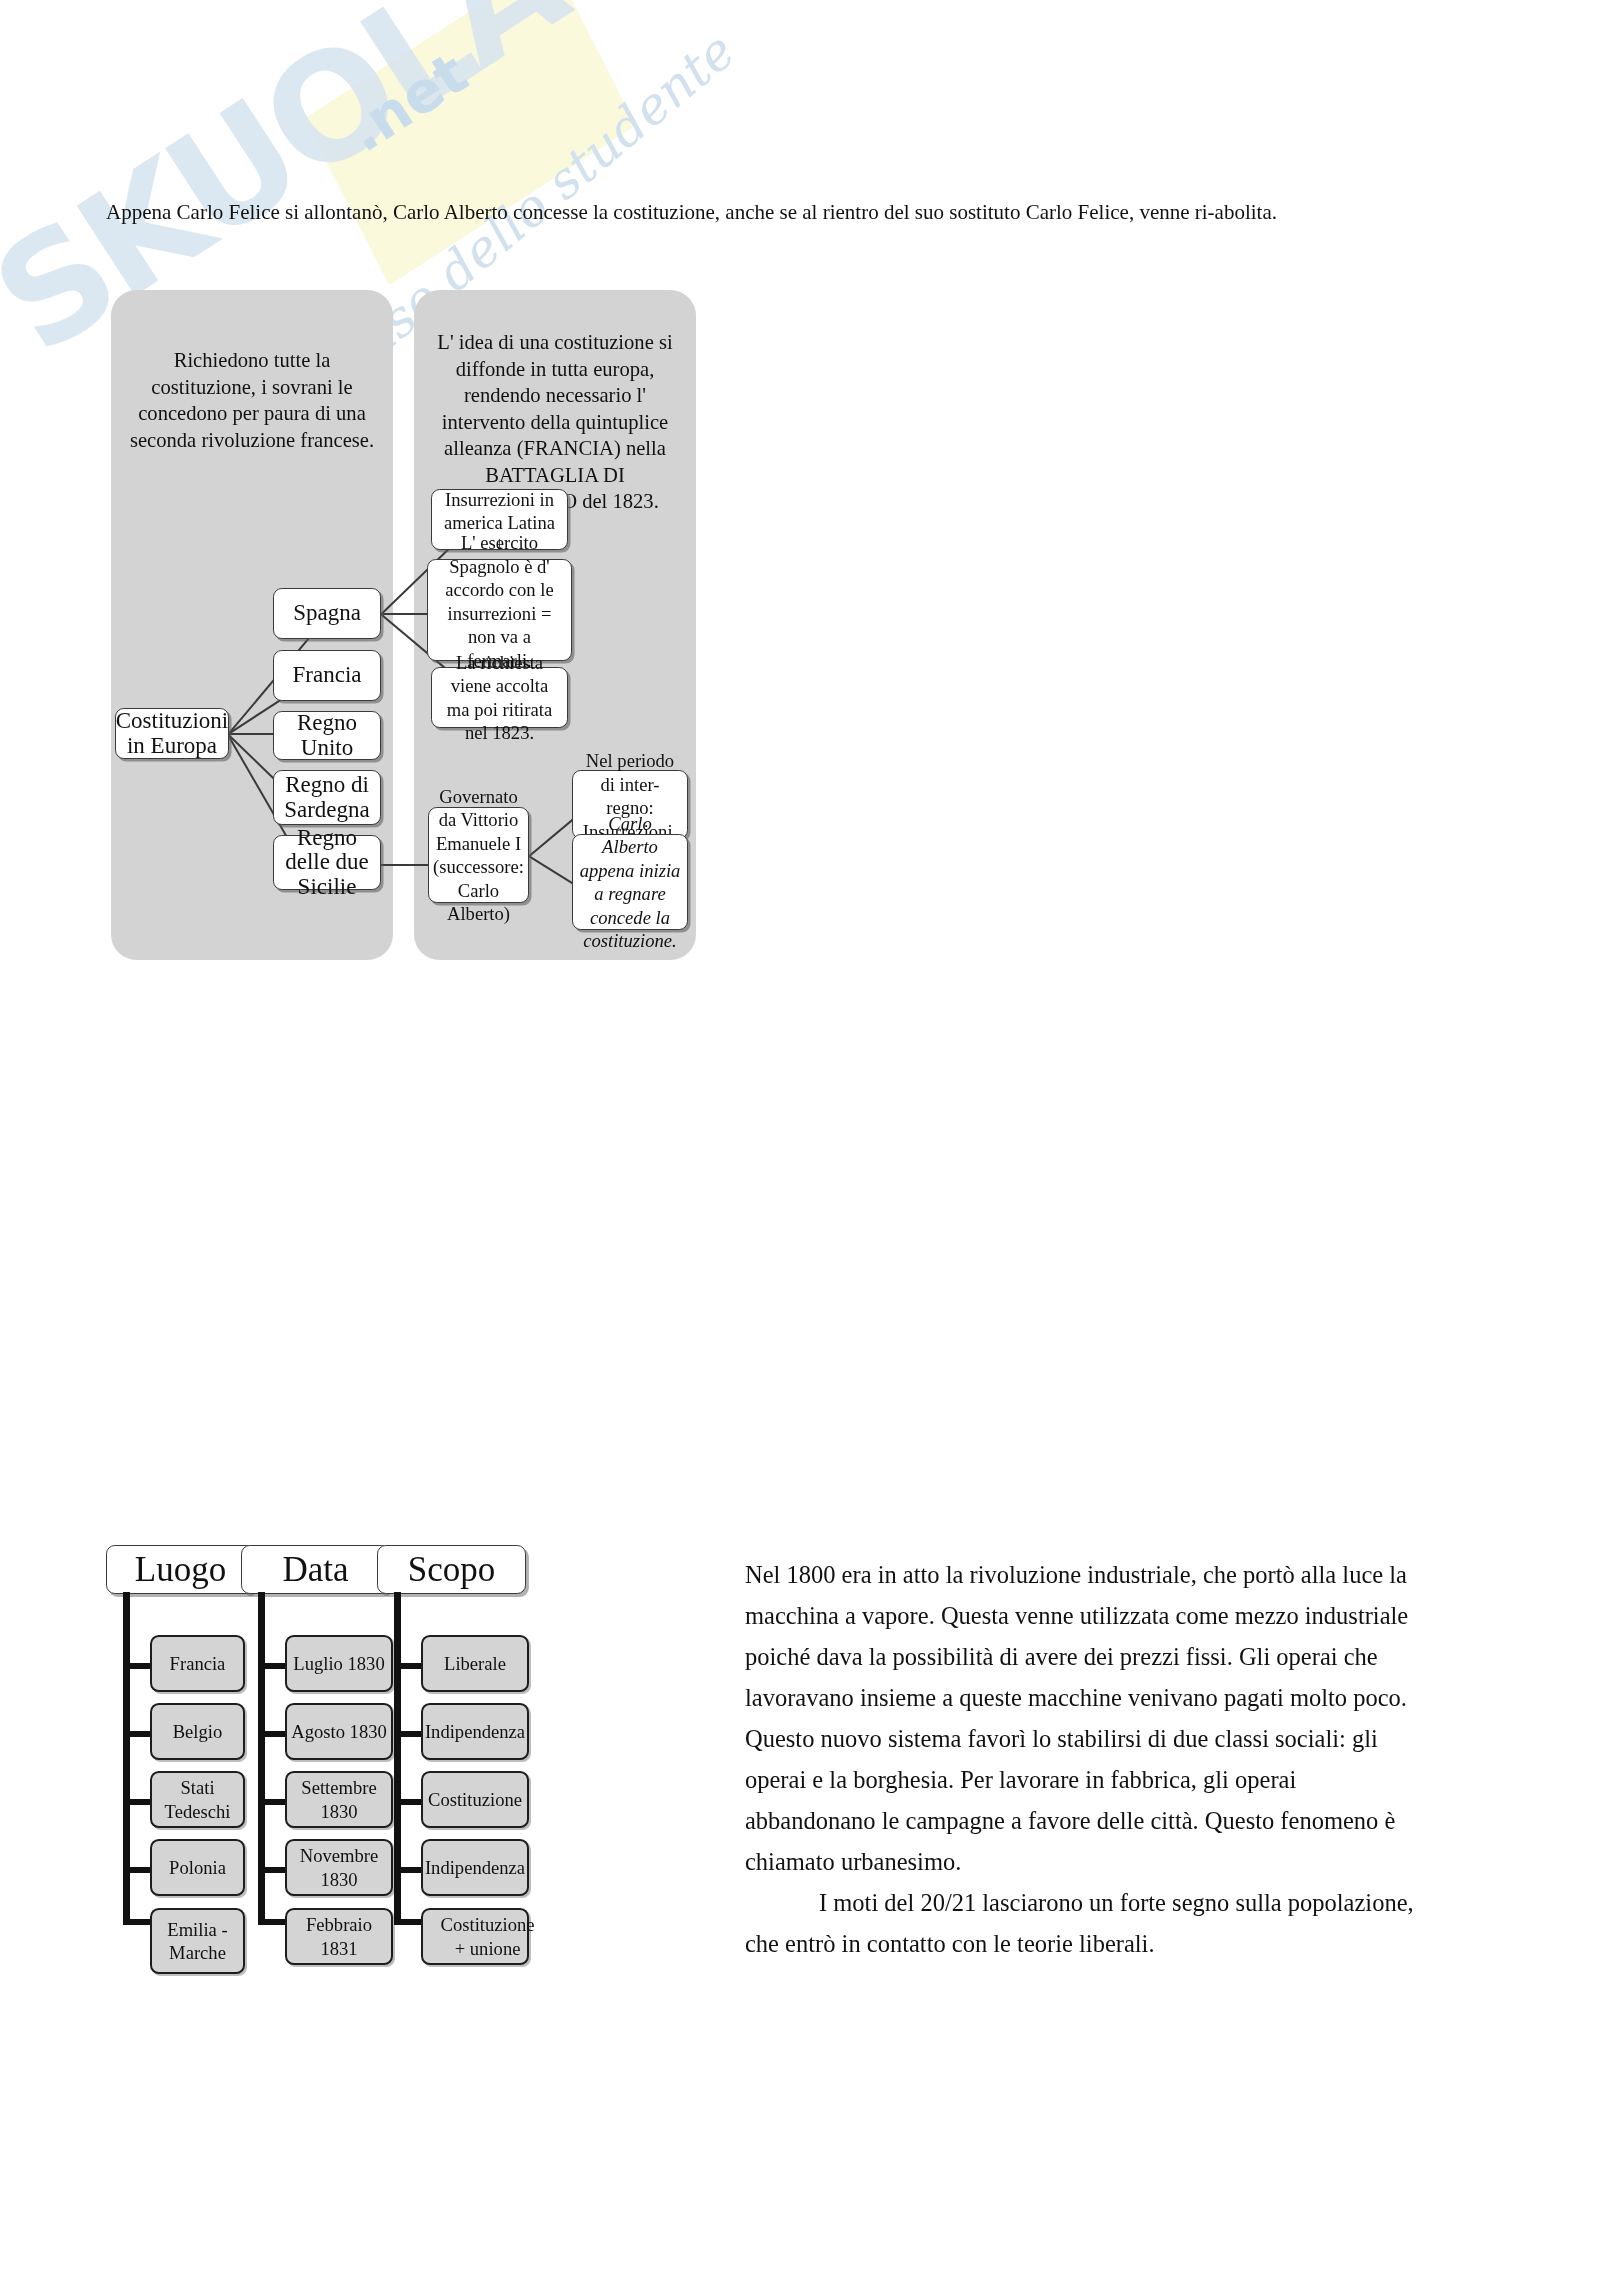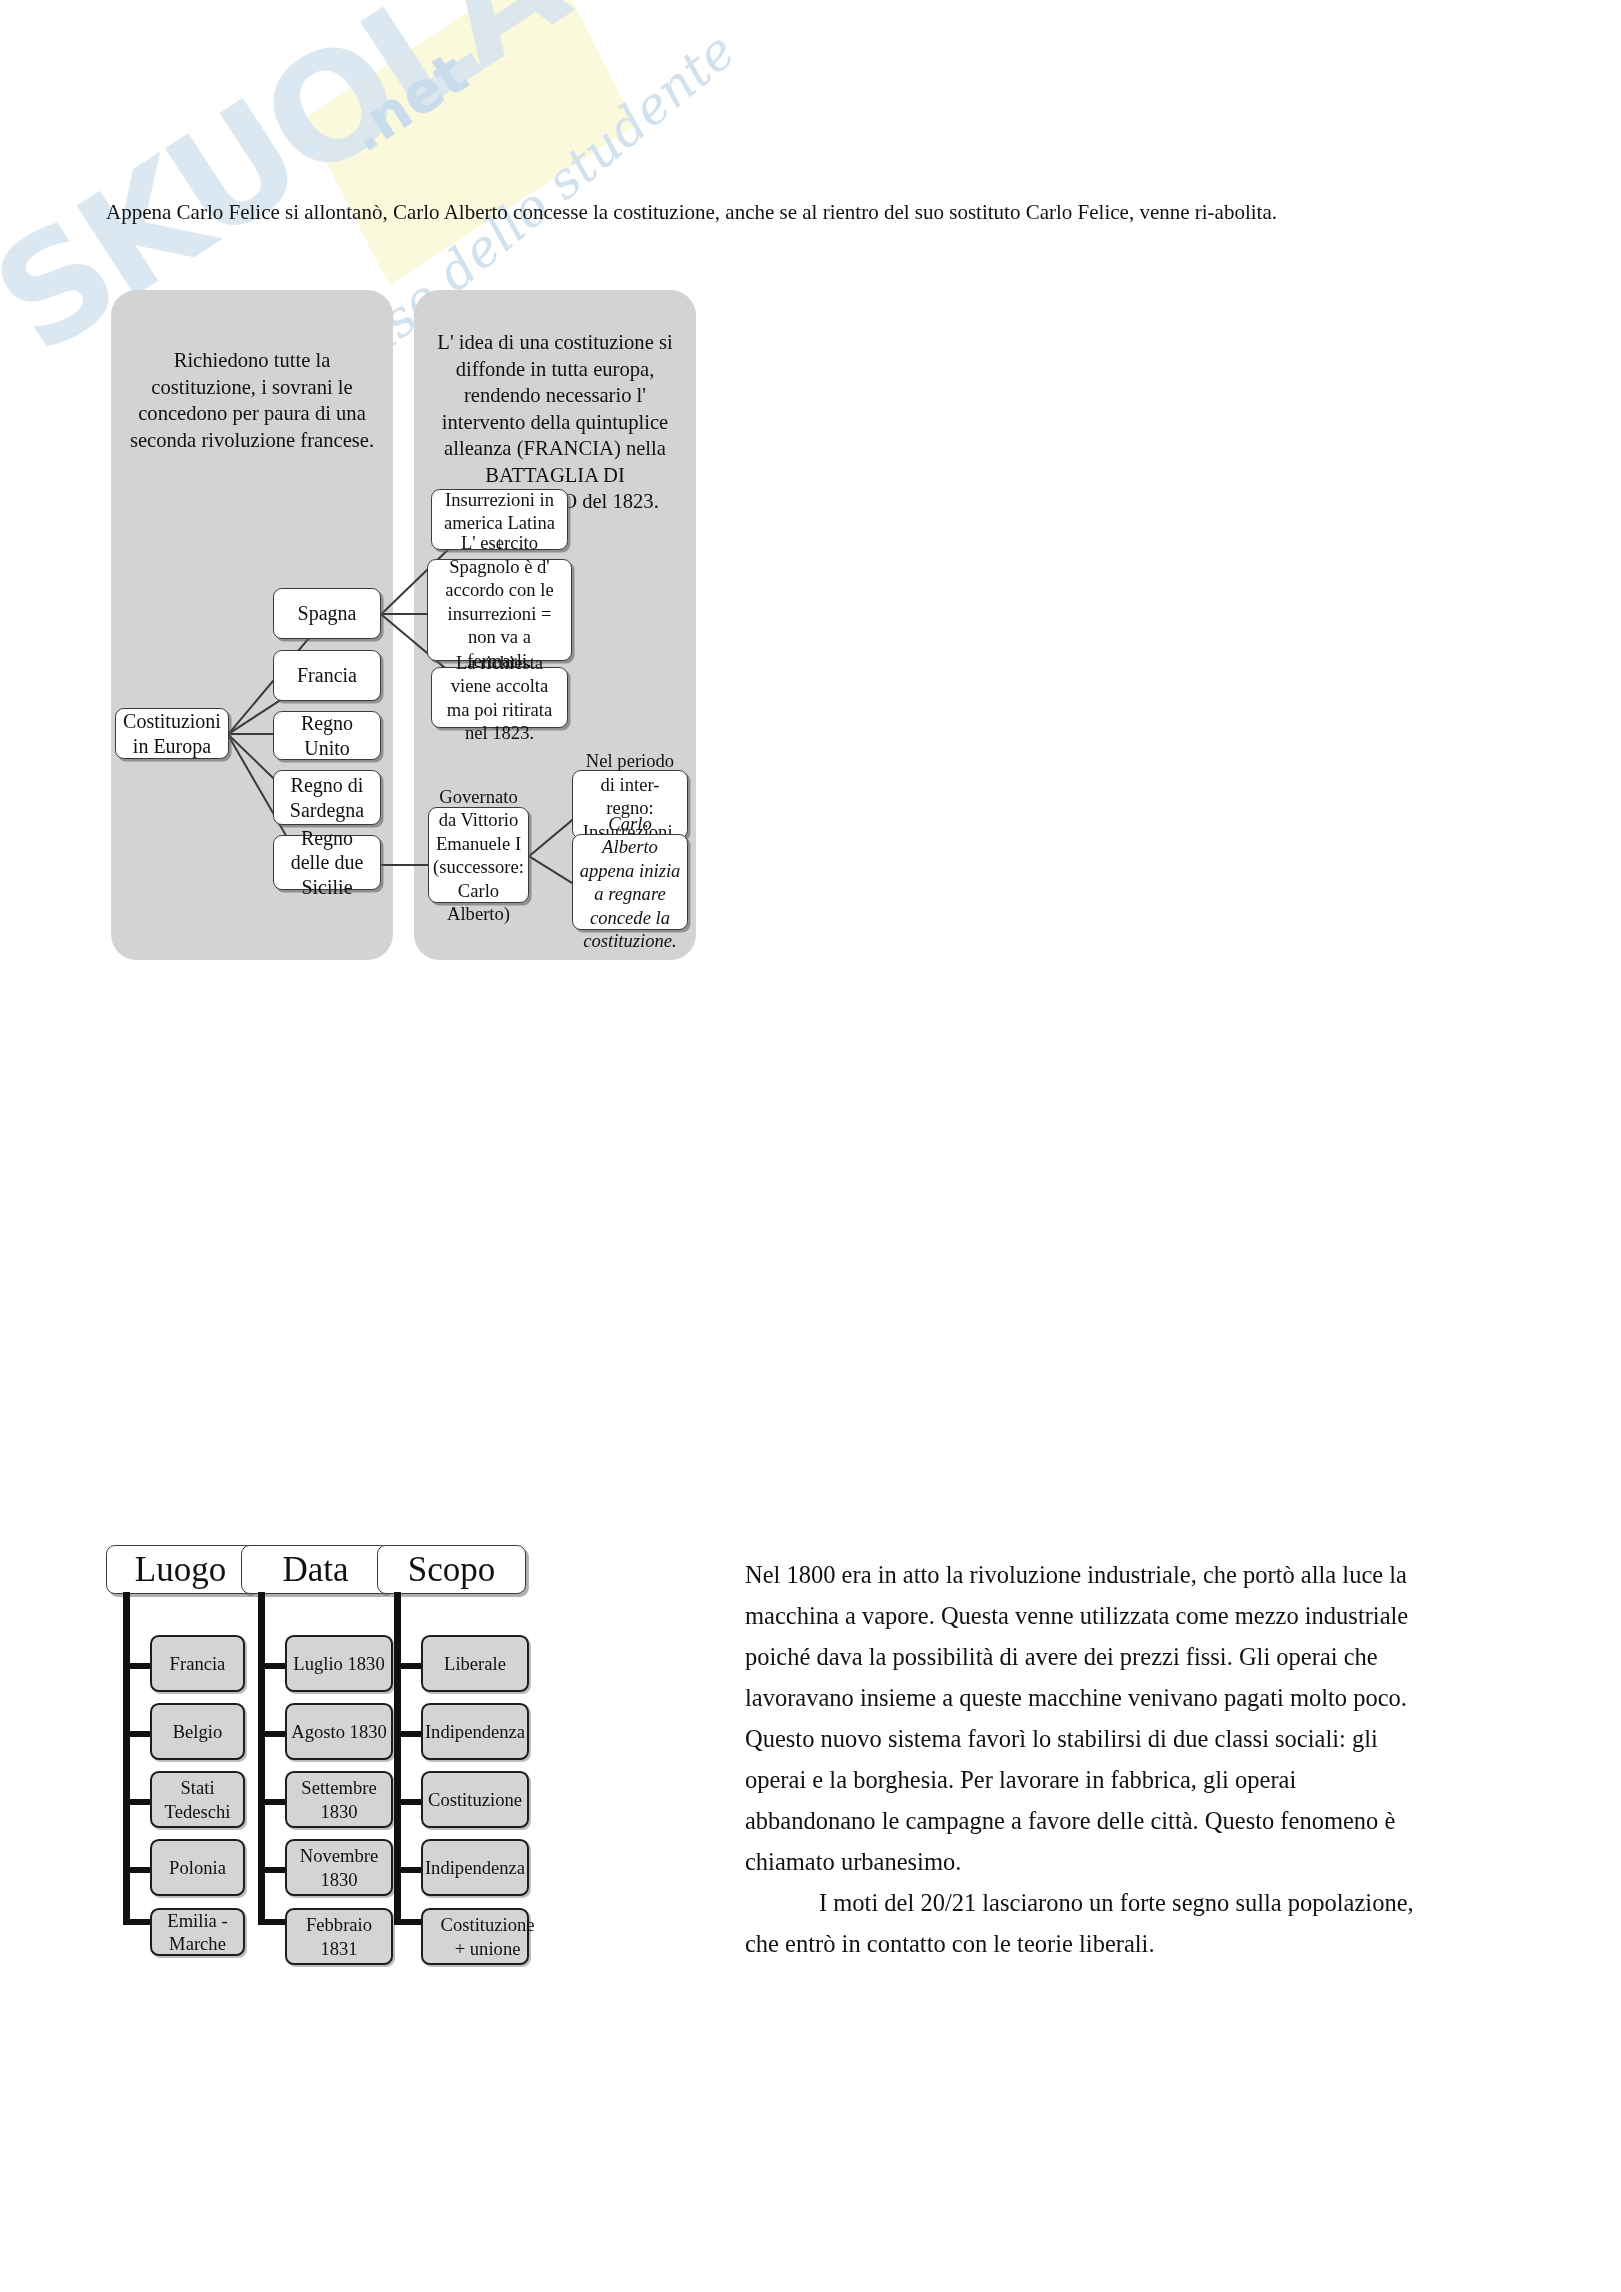--- a/index.html
+++ b/index.html
@@ -61,21 +61,21 @@
   }
   .panel-left .panel-text{top:57px;}
   .panel-right .panel-text{top:39px;}
 
   
   .node{
     position:absolute;background:#ffffff;
     border:1.6px solid #3a3a3a;border-radius:8.8px;
     box-shadow:2.5px 2.5px 0 rgba(90,90,90,.55);
     display:flex;align-items:center;justify-content:center;
-    text-align:center;font-size:20px;line-height:24.5px;color:#111;
+    text-align:center;font-size:23px;line-height:24.5px;color:#111;
     box-sizing:border-box;padding:3.9px 5.9px;
   }
   .node.small{font-size:18.6px;line-height:23.5px;}
 
   .conn{position:absolute;background:#3a3a3a;transform-origin:0 0;height:1.6px;}
 
   .arrow{
     display:block;text-align:center;font-size:18.6px;line-height:16.7px;color:#222;
   }
 
@@ -206,21 +206,21 @@
       </div>
       <div class="cell" style="left:44px;top:158px;width:95px;height:57px;">
         <span>Belgio</span>
       </div>
       <div class="cell" style="left:44px;top:226px;width:95px;height:57px;">
         <span>Stati Tedeschi</span>
       </div>
       <div class="cell" style="left:44px;top:294px;width:95px;height:57px;">
         <span>Polonia</span>
       </div>
-      <div class="cell" style="left:44px;top:363px;width:95px;height:48px;">
+      <div class="cell" style="left:44px;top:363px;width:95px;height:66px;">
         <span>Emilia - Marche</span>
       </div>
     </div>
 
     <div class="col" style="left:241px;">
       <div class="col-head">
         <span>Data</span>
       </div>
       <div class="spine" style="height:333px;"></div>
       <div class="tick" style="left:23.5px;top:118px;width:21.6px;"></div>

